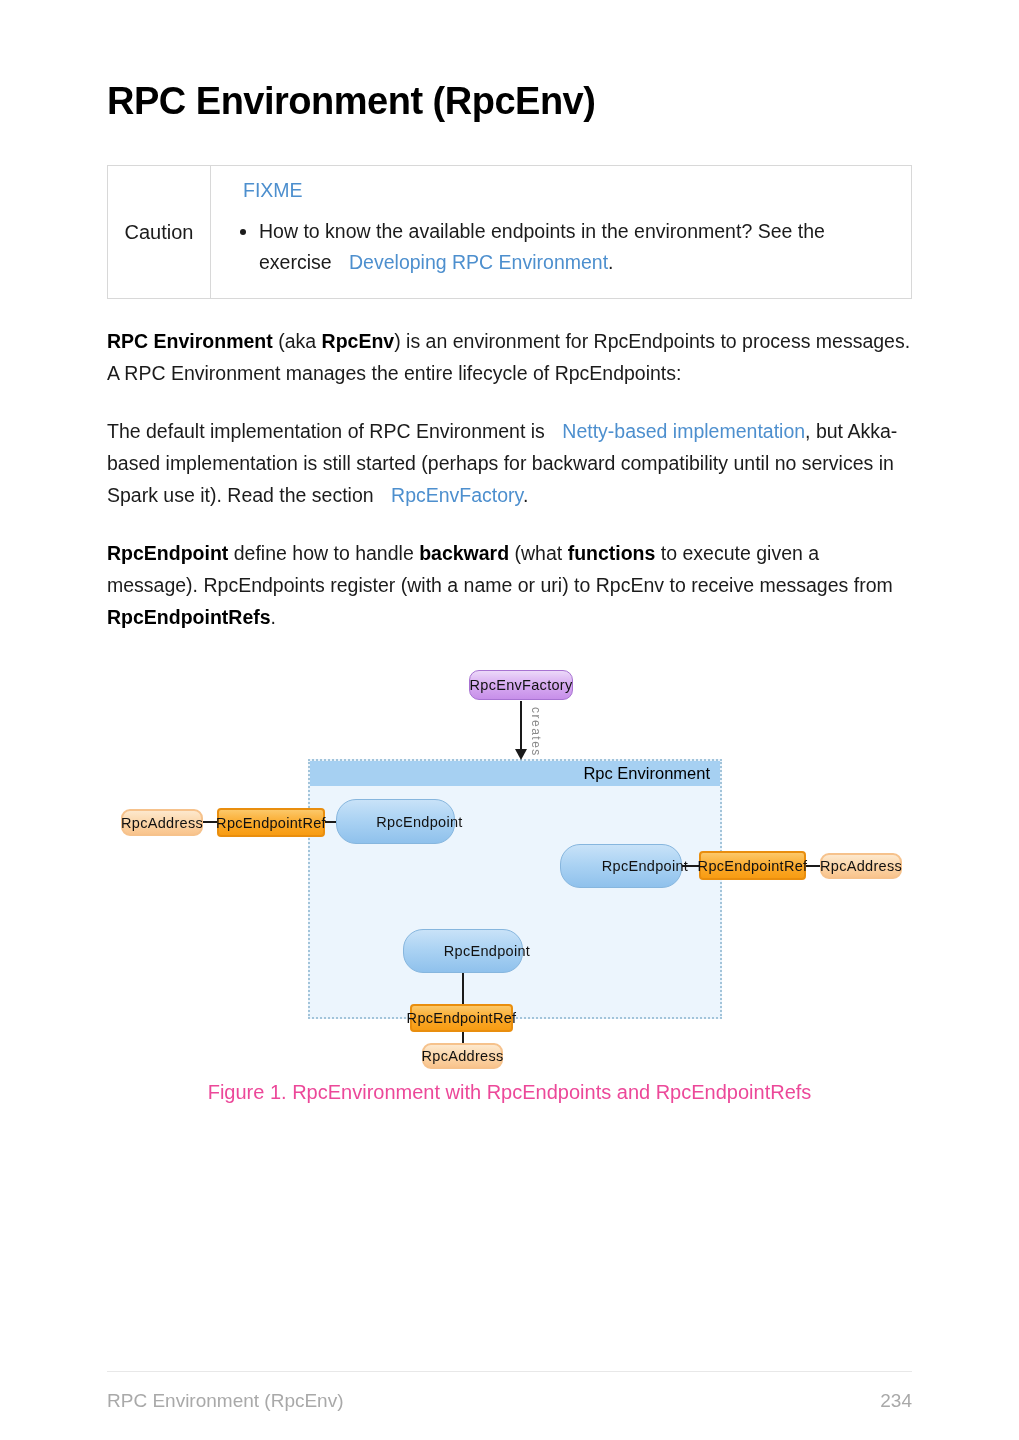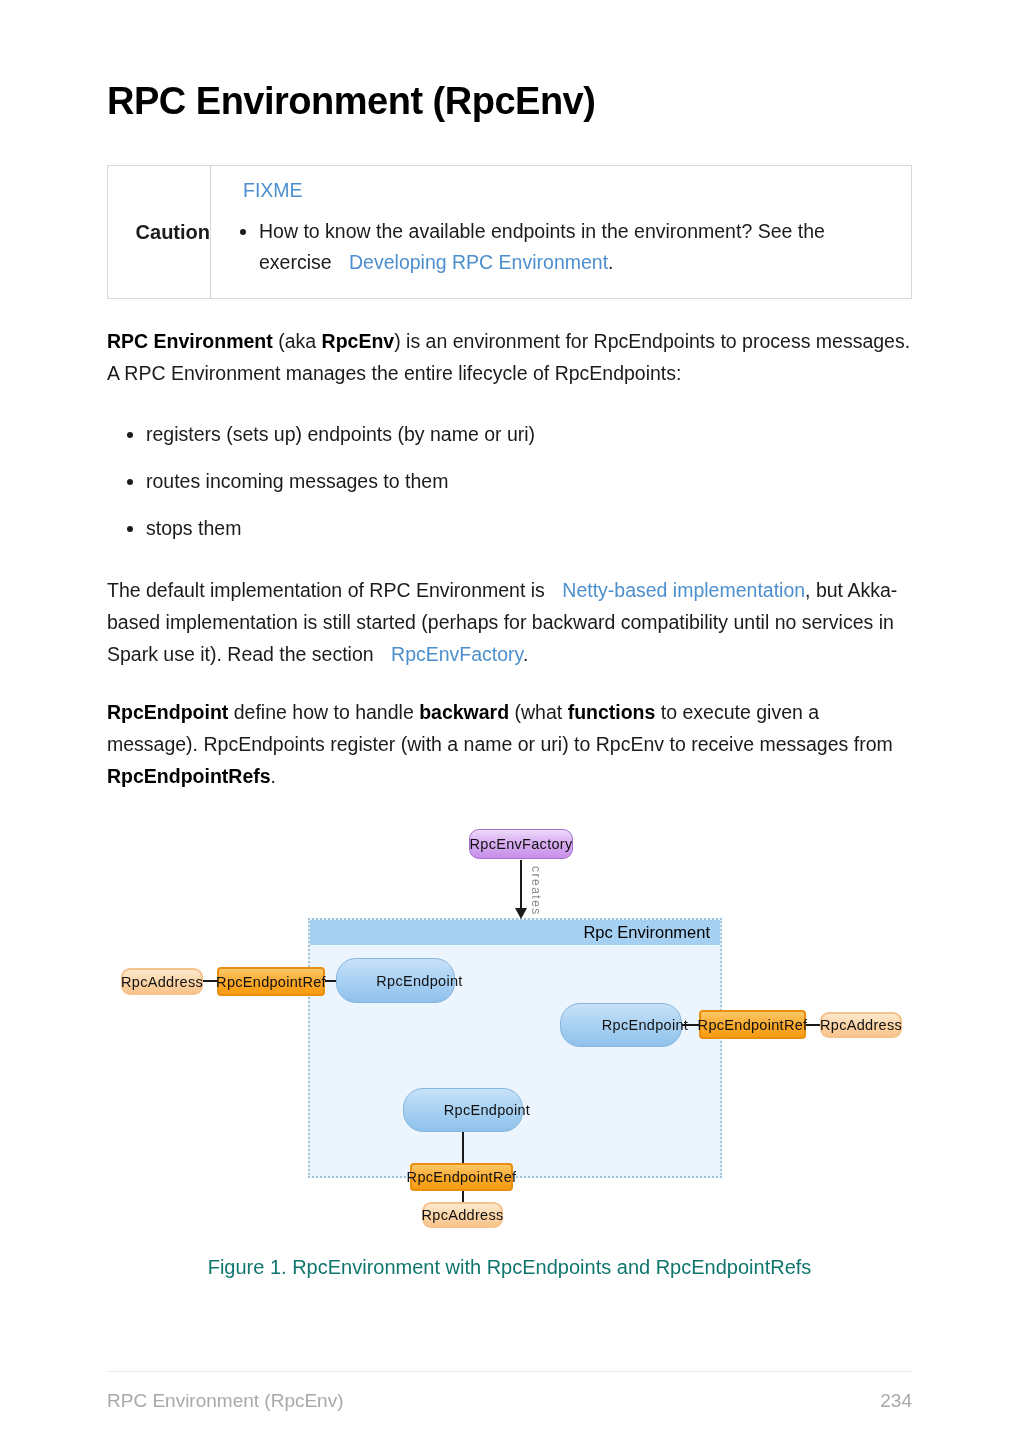--- a/index.html
+++ b/index.html
@@ -26,22 +26,22 @@
     letter-spacing: -0.5px;
   }
 
   
   table.caution {
     width: 100%; border-collapse: collapse;
     border: 1px solid #d8d8d8; font-size: 19.5px;
   }
   table.caution td { border: 1px solid #d8d8d8; }
   td.caution-label {
-    width: 103px; text-align: right; vertical-align: middle;
-    font-size: 20px; color: #1b1b1b; font-weight: bold;
+    width: 103px; text-align: center; vertical-align: middle;
+    font-size: 20px; color: #1b1b1b;
   }
   td.caution-body { padding: 13px 20px 20px 20px; }
   .fixme-link { color: #4d8fce; display: inline-block; }
   .caution-list { margin: 14px 0 0 6px; padding-left: 22px; }
   .caution-list li { line-height: 31px; }
 
   
   p.body-text { font-size: 19.5px; line-height: 32px; margin-top: 26px; }
   .b { font-weight: bold; color: #000; }
   a.doc-link, .doc-link { color: #4d8fce; text-decoration: none; cursor: pointer; margin-left: 12px; }
@@ -87,21 +87,21 @@
     position: absolute; width: 0; height: 0; z-index: 2;
     border-left: 6px solid transparent; border-right: 6px solid transparent;
     border-top: 11px solid #1a1a1a;
   }
   .creates-label {
     position: absolute; writing-mode: vertical-rl; color: #8a8a8a;
     font-size: 12px; letter-spacing: 1.5px; z-index: 2;
   }
 
   
-  .figure-caption { text-align: center; font-size: 20px; margin-top: 16px; color: #0f766e; }
+  .figure-caption { text-align: center; font-size: 20px; color: #ec4899; }
 
   
   .page-footer {
     position: absolute; left: 107px; right: 107px; bottom: 28px;
     border-top: 1px solid #e8e8e8; padding-top: 18px;
     display: flex; justify-content: space-between;
     color: #a9a9a9; font-size: 19px;
   }
 </style>
 </head>
@@ -122,25 +122,20 @@
           <ul class="caution-list">
             <li><span>How to know the available endpoints in the environment? See the exercise </span><span class="doc-link">Developing RPC Environment</span><span>.</span></li>
           </ul>
         </td>
       </tr>
     </tbody>
       </table>
 
     <p class="body-text"><span class="b">RPC Environment</span><span> (aka </span><span class="b">RpcEnv</span><span>) is an environment for RpcEndpoints to process messages. A RPC Environment manages the entire lifecycle of RpcEndpoints:</span></p>
 
-    <ul class="body-list">
-      <li>registers (sets up) endpoints (by name or uri)</li>
-      <li>routes incoming messages to them</li>
-      <li>stops them</li>
-    </ul>
 
 
     <p class="body-text"><span>The default implementation of RPC Environment is </span><span class="doc-link">Netty-based implementation</span><span>, but Akka-based implementation is still started (perhaps for backward compatibility until no services in Spark use it). Read the section </span><span class="doc-link">RpcEnvFactory</span><span>.</span></p>
 
     <p class="body-text"><span class="b">RpcEndpoint</span><span> define how to handle </span><span class="b">backward</span><span> (what </span><span class="b">functions</span><span> to execute given a message). RpcEndpoints register (with a name or uri) to RpcEnv to receive messages from </span><span class="b">RpcEndpointRefs</span><span>.</span></p>
 
     <div class="diagram">
 
       <div class="node node-factory" style="left:362px; top:9px; width:104px; height:30px;">RpcEnvFactory</div>
 

